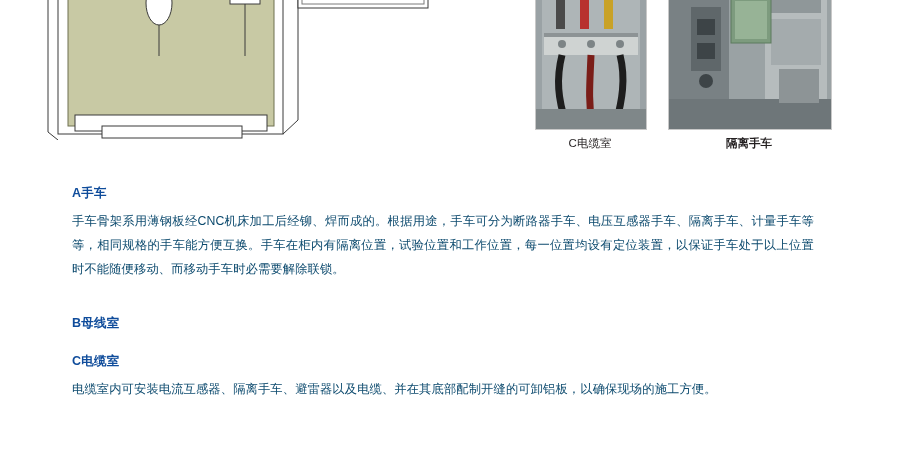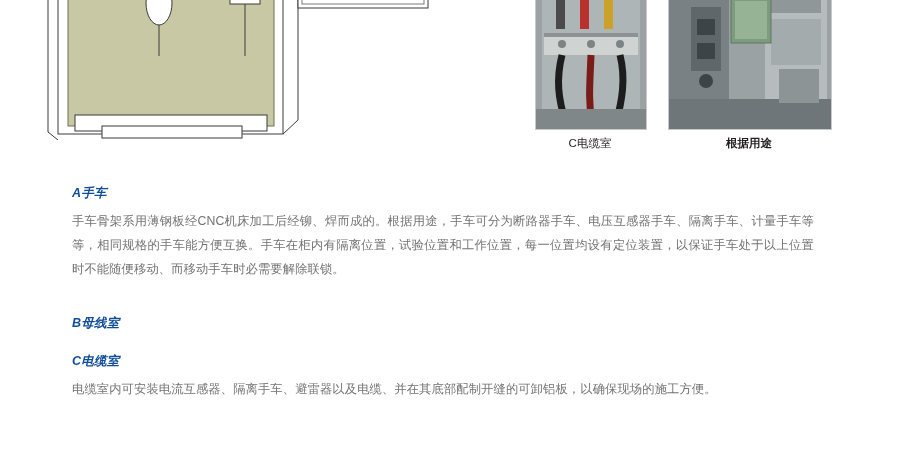--- a/index.html
+++ b/index.html
@@ -73,26 +73,25 @@
     top: 185px;
     width: 742px;
   }
   .section { margin-bottom: 17px; }
   .section-heading {
     font-size: 12.5px;
     font-weight: bold;
     color: #0f4c9b;
     margin: 0 0 7px 0;
     letter-spacing: .2px;
-    font-style: italic;
   }
   .section-body {
     font-size: 12.3px;
     line-height: 24px;
-    color: #737373;
+    color: #0c4a6e;
     margin: 0;
     text-align: justify;
     letter-spacing: .1px;
   }
   .sec-b { margin-top: 34px; }
   .sec-c { margin-top: 21px; }
 </style>
 </head>
 <body>
 
@@ -198,21 +197,21 @@
       <rect x="22" y="58" width="30" height="64" fill="#5f676a"></rect>
       <rect x="28" y="70" width="18" height="16" fill="#3d4447"></rect>
       <rect x="28" y="94" width="18" height="16" fill="#3d4447"></rect>
       <circle cx="37" cy="132" r="7" fill="#3d4447"></circle>
       <rect x="0" y="150" width="162" height="30" fill="#6e7679"></rect>
       <rect x="110" y="120" width="40" height="34" fill="#8d9496"></rect>
     </svg>
   </div>
 
   <div class="photo-caption cap-1">C电缆室</div>
-  <div class="photo-caption cap-2">根据用途</div>
+  <div class="photo-caption cap-2">隔离手车</div>
 </div>
 
 <div class="content">
 
   <div class="section">
     <h3 class="section-heading">A手车</h3>
     <p class="section-body">手车骨架系用薄钢板经CNC机床加工后经铆、焊而成的。根据用途，手车可分为断路器手车、电压互感器手车、隔离手车、计量手车等等，相同规格的手车能方便互换。手车在柜内有隔离位置，试验位置和工作位置，每一位置均设有定位装置，以保证手车处于以上位置时不能随便移动、而移动手车时必需要解除联锁。</p>
   </div>
 
   <div class="section sec-b">

